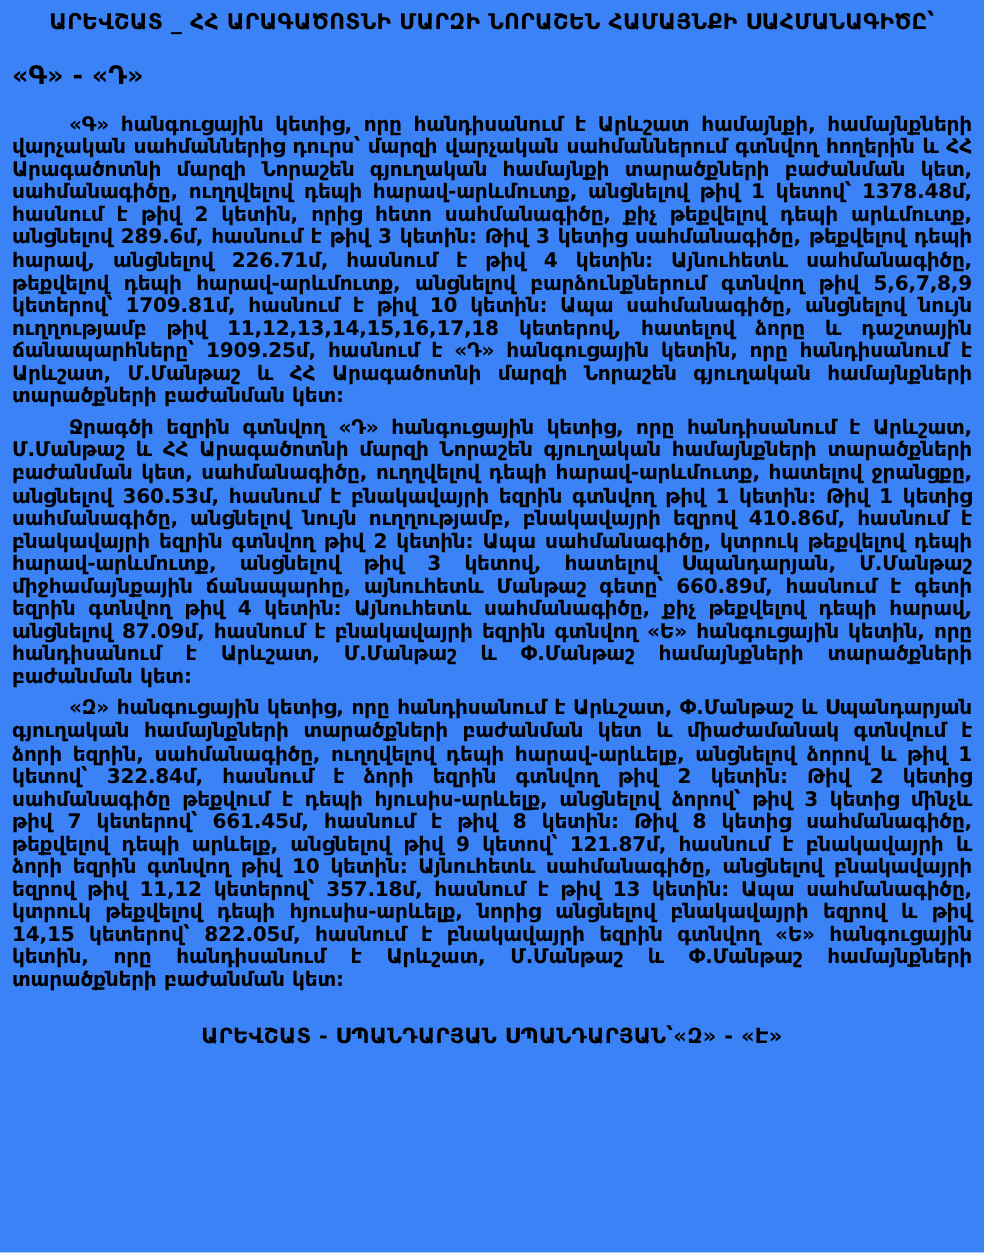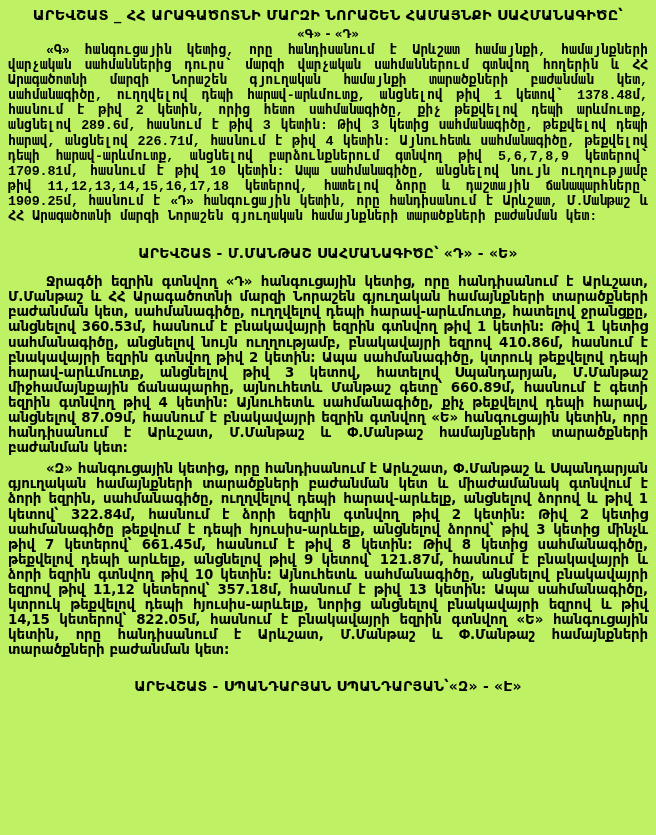--- a/index.html
+++ b/index.html
@@ -5,74 +5,72 @@
   html, body {
     margin: 0;
     padding: 0;
     background: #ffffff;
   }
   .page {
     position: relative;
     width: 656px;
     height: 835px;
     margin: 0 auto;
-    background: #bef264;
+    background: #3b82f6;
     color: #000000;
     font-family: "DejaVu Sans", sans-serif;
     font-weight: 700;
     overflow: hidden;
     box-sizing: border-box;
     padding: 6px 8px 0 8px;
     -webkit-font-smoothing: none;
   }
   .doc-title {
     text-align: center;
     font-size: 14.5px;
     line-height: 19px;
     letter-spacing: 0.2px;
   }
   .doc-subtitle {
-    text-align: center;
-    font-size: 12px;
+    font-size: 17px;
     line-height: 17px;
-    margin-top: 1px;
+    margin-top: 18px;
   }
   .section-heading {
     text-align: center;
     font-size: 14px;
     line-height: 18px;
     letter-spacing: 0.2px;
     margin-top: 20px;
     margin-bottom: 12px;
   }
   .para {
     text-align: justify;
     font-size: 13.4px;
     line-height: 15.1px;
     text-indent: 38px;
     letter-spacing: -0.15px;
     word-spacing: 0.5px;
     margin: 0 0 6px 0;
   }
   .first-para {
-    font-family: Liberation Mono, monospace;
+    margin-top: 16px;
   }
 </style>
 </head>
 <body>
 
 <div class="page">
 
   <div class="doc-title">ԱՐԵՎՇԱՏ _ ՀՀ ԱՐԱԳԱԾՈՏՆԻ ՄԱՐԶԻ ՆՈՐԱՇԵՆ ՀԱՄԱՅՆՔԻ ՍԱՀՄԱՆԱԳԻԾԸ՝</div>
 
   <div class="doc-subtitle">«Գ» - «Դ»</div>
 
   <p class="para first-para">«Գ» հանգուցային կետից, որը հանդիսանում է Արևշատ համայնքի, համայնքների վարչական սահմաններից դուրս՝ մարզի վարչական սահմաններում գտնվող հողերին և ՀՀ Արագածոտնի մարզի Նորաշեն գյուղական համայնքի տարածքների բաժանման կետ, սահմանագիծը, ուղղվելով դեպի հարավ-արևմուտք, անցնելով թիվ 1 կետով՝ 1378.48մ, հասնում է թիվ 2 կետին, որից հետո սահմանագիծը, քիչ թեքվելով դեպի արևմուտք, անցնելով 289.6մ, հասնում է թիվ 3 կետին: Թիվ 3 կետից սահմանագիծը, թեքվելով դեպի հարավ, անցնելով 226.71մ, հասնում է թիվ 4 կետին: Այնուհետև սահմանագիծը, թեքվելով դեպի հարավ-արևմուտք, անցնելով բարձունքներում գտնվող թիվ 5,6,7,8,9 կետերով՝ 1709.81մ, հասնում է թիվ 10 կետին: Ապա սահմանագիծը, անցնելով նույն ուղղությամբ թիվ 11,12,13,14,15,16,17,18 կետերով, հատելով ձորը և դաշտային ճանապարհները՝ 1909.25մ, հասնում է «Դ» հանգուցային կետին, որը հանդիսանում է Արևշատ, Մ.Մանթաշ և ՀՀ Արագածոտնի մարզի Նորաշեն գյուղական համայնքների տարածքների բաժանման կետ:</p>
 
-  <div class="section-heading">ԱՐԵՎՇԱՏ - Մ.ՄԱՆԹԱՇ  ՍԱՀՄԱՆԱԳԻԾԸ՝ «Դ» - «Ե»</div>
 
   <p class="para">Ջրագծի եզրին գտնվող «Դ» հանգուցային կետից, որը հանդիսանում է Արևշատ, Մ.Մանթաշ և ՀՀ Արագածոտնի մարզի Նորաշեն գյուղական համայնքների տարածքների բաժանման կետ, սահմանագիծը, ուղղվելով դեպի հարավ-արևմուտք, հատելով ջրանցքը, անցնելով 360.53մ, հասնում է բնակավայրի եզրին գտնվող թիվ 1 կետին: Թիվ 1 կետից սահմանագիծը, անցնելով նույն ուղղությամբ, բնակավայրի եզրով 410.86մ, հասնում է բնակավայրի եզրին գտնվող թիվ 2 կետին: Ապա սահմանագիծը, կտրուկ թեքվելով դեպի հարավ-արևմուտք, անցնելով թիվ 3 կետով, հատելով Սպանդարյան, Մ.Մանթաշ միջհամայնքային ճանապարհը, այնուհետև Մանթաշ գետը՝ 660.89մ, հասնում է գետի եզրին գտնվող թիվ 4 կետին: Այնուհետև սահմանագիծը, քիչ թեքվելով դեպի հարավ, անցնելով 87.09մ, հասնում է բնակավայրի եզրին գտնվող «Ե» հանգուցային կետին, որը հանդիսանում է Արևշատ, Մ.Մանթաշ և Փ.Մանթաշ համայնքների տարածքների բաժանման կետ:</p>
 
 
   <p class="para">«Զ» հանգուցային կետից, որը հանդիսանում է Արևշատ, Փ.Մանթաշ և Սպանդարյան գյուղական համայնքների տարածքների բաժանման կետ և միաժամանակ գտնվում է ձորի եզրին, սահմանագիծը, ուղղվելով դեպի հարավ-արևելք, անցնելով ձորով և թիվ 1 կետով՝ 322.84մ, հասնում է ձորի եզրին գտնվող թիվ 2 կետին: Թիվ 2 կետից սահմանագիծը թեքվում է դեպի հյուսիս-արևելք, անցնելով ձորով՝ թիվ 3 կետից մինչև թիվ 7 կետերով՝ 661.45մ, հասնում է թիվ 8 կետին: Թիվ 8 կետից սահմանագիծը, թեքվելով դեպի արևելք, անցնելով թիվ 9 կետով՝ 121.87մ, հասնում է բնակավայրի և ձորի եզրին գտնվող թիվ 10 կետին: Այնուհետև սահմանագիծը, անցնելով բնակավայրի եզրով թիվ 11,12 կետերով՝ 357.18մ, հասնում է թիվ 13 կետին: Ապա սահմանագիծը, կտրուկ թեքվելով դեպի հյուսիս-արևելք, նորից անցնելով բնակավայրի եզրով և թիվ 14,15 կետերով՝ 822.05մ, հասնում է բնակավայրի եզրին գտնվող «Ե» հանգուցային կետին, որը հանդիսանում է Արևշատ, Մ.Մանթաշ և Փ.Մանթաշ համայնքների տարածքների բաժանման կետ:</p>
 
   <div class="section-heading">ԱՐԵՎՇԱՏ - ՍՊԱՆԴԱՐՅԱՆ  ՍՊԱՆԴԱՐՅԱՆ՝«Զ» - «Է»</div>
 
 </div>
 

